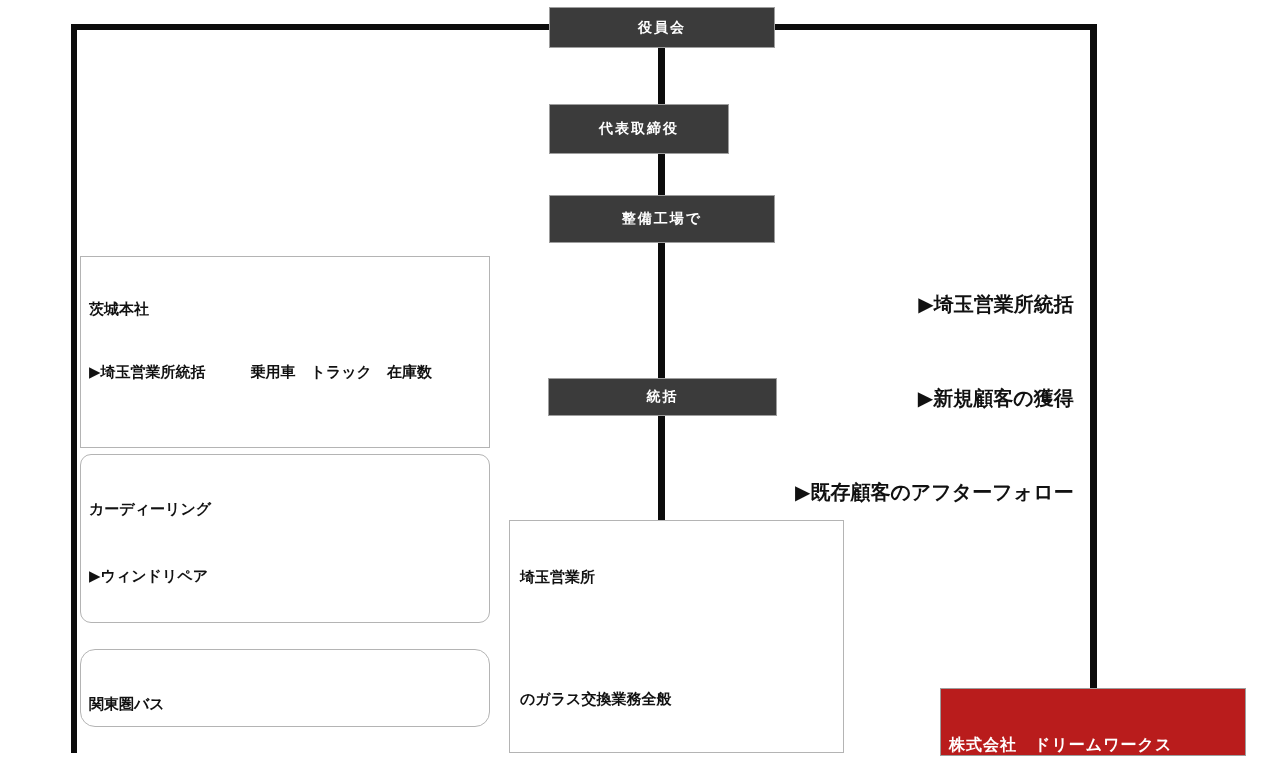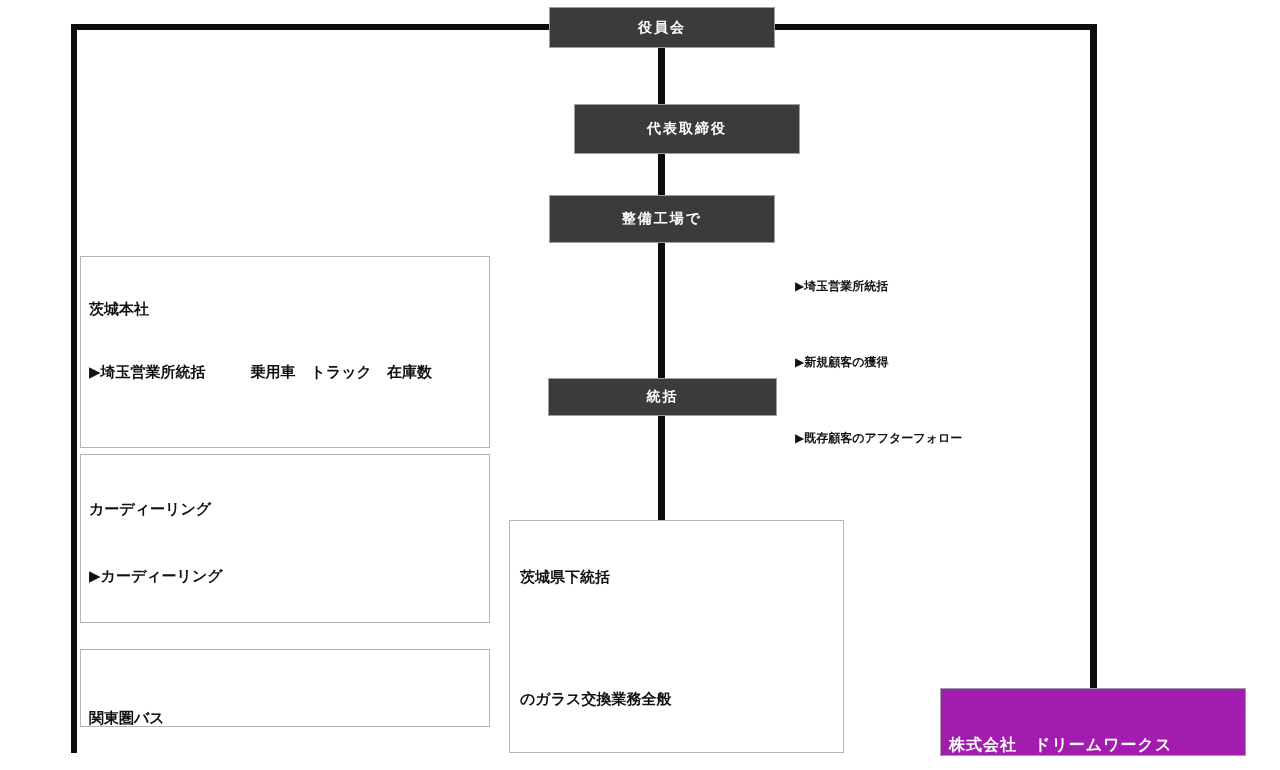--- a/index.html
+++ b/index.html
@@ -14,45 +14,45 @@
   .l-left{left:71px;top:24px;width:6px;height:729px;}
   .l-right{left:1090px;top:24px;width:7px;height:666px;}
   .l-center{left:658px;top:40px;width:7px;height:482px;}
   
   .node{
     position:absolute;background:#3b3b3b;border:1px solid #9e9e9e;color:#ffffff;
     display:flex;align-items:center;justify-content:center;z-index:2;box-sizing:border-box;
     font-size:14px;letter-spacing:2px;
   }
   .n-board{left:549px;top:7px;width:226px;height:41px;}
-  .n-ceo{left:549px;top:104px;width:226px;height:50px;margin-left:25px;}
+  .n-ceo{left:549px;top:104px;width:180px;height:50px;}
   .n-sales{left:549px;top:195px;width:226px;height:48px;}
   .n-sup{left:548px;top:378px;width:229px;height:38px;}
   
   .wbox{
     position:absolute;background:#ffffff;border:1px solid #b4b4b4;z-index:2;box-sizing:border-box;
     font-size:15px;color:#111111;white-space:pre;overflow:hidden;
   }
   .b-ibaraki{left:80px;top:256px;width:410px;height:192px;padding:3px 8px;}
   .b-ibaraki .tl{line-height:29px;min-height:29px;}
-  .b-car{left:80px;top:454px;width:410px;height:169px;padding:3px 8px;}
+  .b-car{left:80px;top:454px;width:410px;height:169px;padding:3px 8px;border-radius:11px;}
   .b-car .tl{line-height:33px;min-height:33px;}
-  .b-kanto{left:80px;top:649px;width:410px;height:78px;padding:17px 8px;}
+  .b-kanto{left:80px;top:649px;width:410px;height:78px;padding:3px 8px;border-radius:15px;}
   .b-kanto .tl{line-height:33px;min-height:33px;}
   .b-saitama{left:509px;top:520px;width:335px;height:233px;padding:8px 10px;}
   .b-saitama .tl{line-height:27px;min-height:27px;}
   
   .hbox{
     position:absolute;left:940px;top:688px;width:306px;height:68px;z-index:2;box-sizing:border-box;
-    background:#a21caf;border:1px solid #9e9e9e;color:#ffffff;font-size:16px;
+    background:#b91c1c;border:1px solid #9e9e9e;color:#ffffff;font-size:16px;
     padding:6px 8px;white-space:pre;
   }
   .hbox .tl{line-height:27px;min-height:27px;letter-spacing:1px;}
   
-  .notes{position:absolute;left:795px;top:250px;z-index:2;font-size:12px;color:#111111;white-space:pre;}
+  .notes{position:absolute;left:795px;top:250px;z-index:2;font-size:20px;color:#111111;white-space:pre;text-align:right;}
   .notes .note{line-height:17px;margin-bottom:31px;}
 </style>
 </head>
 <body>
 
 <div class="stage">
 
   <div class="cline l-top-left"></div>
   <div class="cline l-top-right"></div>
   <div class="cline l-left"></div>
@@ -75,34 +75,34 @@
   <div class="wbox b-ibaraki">
     <div class="tl">茨城本社</div>
     <div class="tl">▶埼玉営業所統括　　　乗用車　トラック　在庫数</div>
     
     
     
   </div>
 
   <div class="wbox b-car">
     <div class="tl">カーディーリング</div>
-    <div class="tl">▶カーディーリング</div>
+    <div class="tl">▶ウィンドリペア</div>
     
     
     
   </div>
 
   <div class="wbox b-kanto">
     <div class="tl">関東圏バス</div>
     
     
   </div>
 
   <div class="wbox b-saitama">
-    <div class="tl">茨城県下統括</div>
+    <div class="tl">埼玉営業所</div>
     <div class="tl"></div>
     <div class="tl">のガラス交換業務全般</div>
     
     
     
     
   </div>
 
   <div class="notes">
     <div class="note">▶埼玉営業所統括</div>

